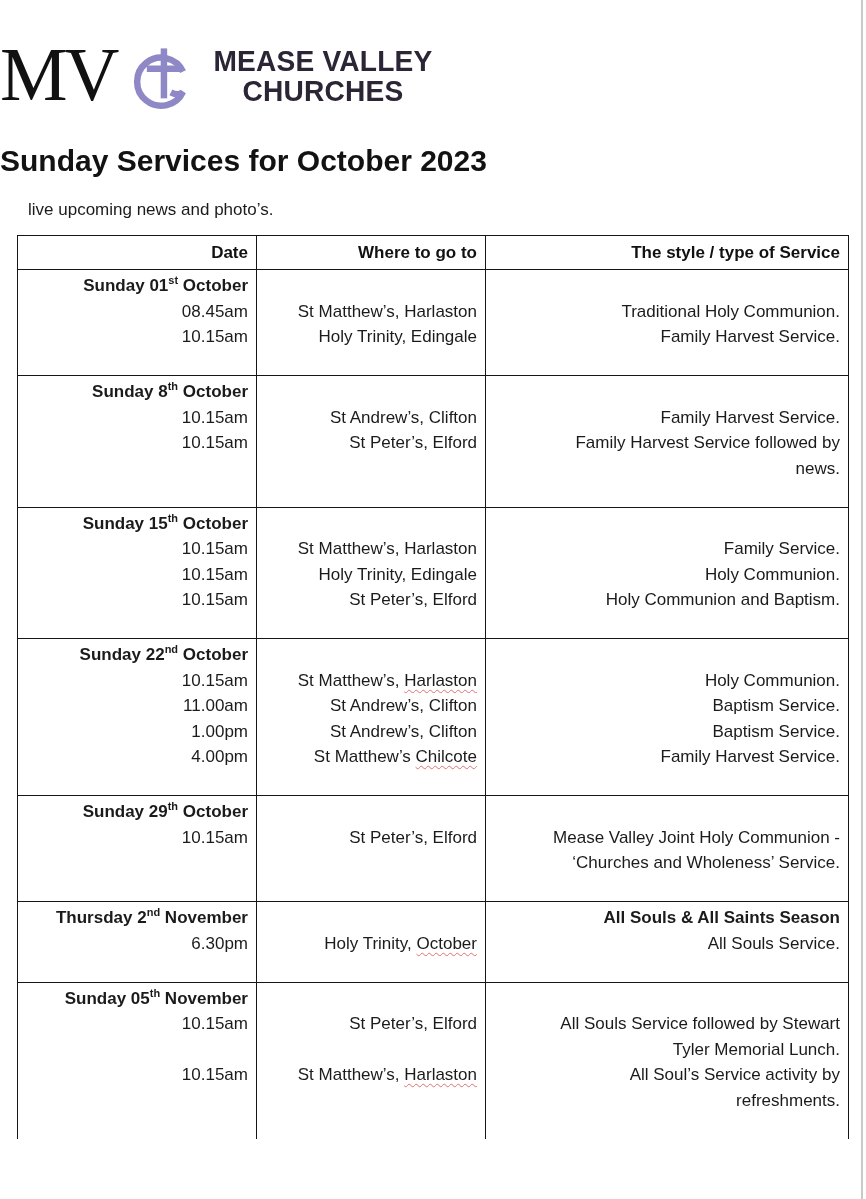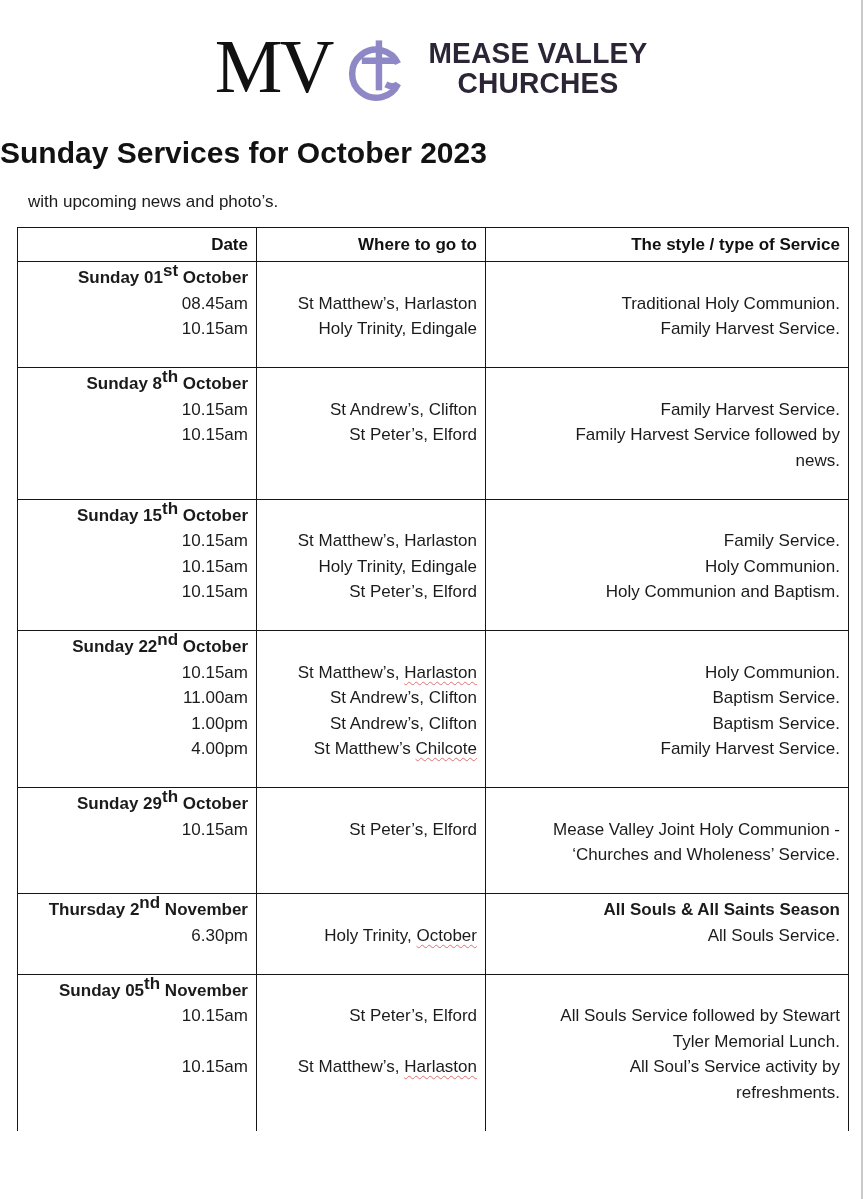--- a/index.html
+++ b/index.html
@@ -3,42 +3,42 @@
 <meta charset="utf-8">
 <style>
   html,body{margin:0;padding:0}
   body{
     width:866px;height:1199px;background:#ffffff;position:relative;overflow:hidden;
     font-family:"Liberation Sans",sans-serif;color:#1b1b1b;
   }
   .edge-line{position:absolute;top:0;bottom:0;right:3px;width:2px;background:#c9c9c9}
 
   
-  .logo-row{display:flex;justify-content:center;align-items:flex-start;gap:10px;padding-top:32px}
+  .logo-row{display:flex;align-items:flex-start;gap:10px;padding-top:40px}
   .mv{font-family:"Liberation Serif","DejaVu Serif",serif;font-size:76px;line-height:.92;letter-spacing:-3px;color:#111}
   .cross{display:inline-block;margin-top:0}
   .logo-name{display:flex;flex-direction:column;align-items:center;font-weight:bold;
     font-size:29px;line-height:1.03;color:#2b2536;letter-spacing:.2px;margin-top:7px;transform:scaleX(.97)}
 
   
   .title{text-align:left;font-size:30px;font-weight:bold;margin:24px 0 0;color:#121212}
 
   
   .intro{margin:19px 0 0 28px;font-size:17px;line-height:25px;color:#1b1b1b}
   .iline{display:block}
 
   
   table.svc{border-collapse:collapse;table-layout:fixed;margin:13px 0 0 17px;width:831px}
   .svc th,.svc td{border:1.5px solid #161616;vertical-align:top;text-align:right;
     font-size:17px;padding:3px 8px 0 10px}
   .svc th{font-weight:bold;line-height:24px;padding:5px 8px 4px 10px;color:#111}
   .svc td .ln{line-height:25.5px;white-space:nowrap;overflow:visible}
   .svc tr:last-child td{border-bottom:none}
   .svc b{font-weight:bold}
-  sup{font-size:17px;line-height:0}
+  sup{font-size:11px;line-height:0}
   .wavy{text-decoration-line:underline;text-decoration-style:wavy;
         text-decoration-color:#e07070;text-decoration-thickness:1px;text-underline-offset:3px}
 </style>
 </head>
 <body>
 
 <div class="page">
 
   <div class="logo-row">
     <span class="mv">MV</span>
@@ -53,21 +53,21 @@
     </span>
     <span class="logo-name">
       <span>MEASE VALLEY</span>
       <span>CHURCHES</span>
     </span>
   </div>
 
   <h1 class="title">Sunday Services for October 2023</h1>
 
   <p class="intro">
-    <span class="iline">with upcoming news and photo’s.</span>
+    <span class="iline">live upcoming news and photo’s.</span>
   </p>
 
   <table class="svc">
     <colgroup>
       <col style="width:239px">
         <col style="width:229px">
         <col style="width:363px">
     </colgroup>
     <thead>
       <tr>

